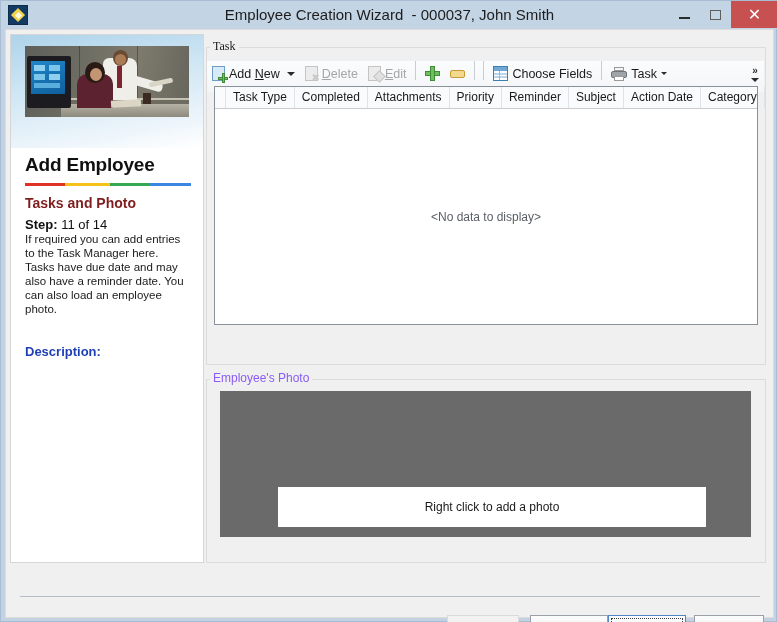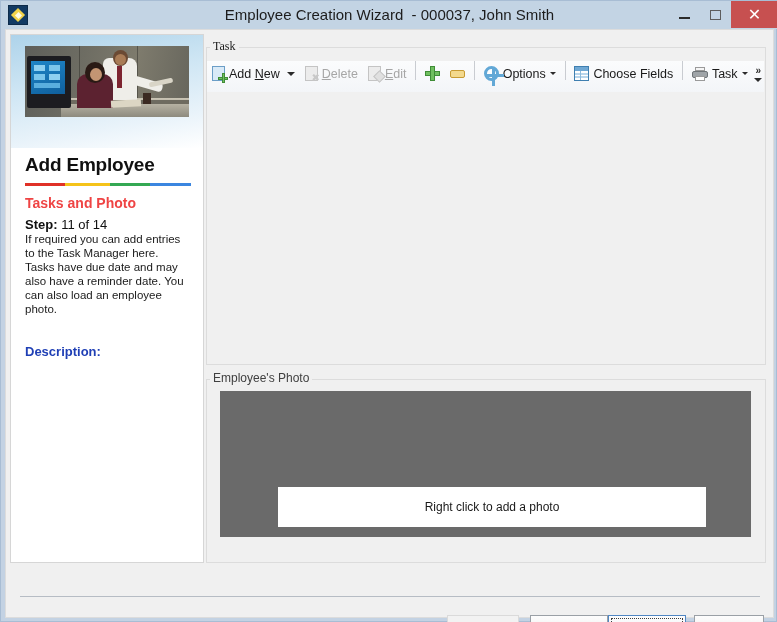--- a/index.html
+++ b/index.html
@@ -227,21 +227,21 @@
     display: flex;
     width: 166px; height: 3px;
     margin: 7px 0 9px 0;
   }
   #color-bar span { height: 3px; }
   #color-bar .c1 { flex: 0 0 40px; }
   #color-bar .c2 { flex: 0 0 45px; }
   #color-bar .c3 { flex: 0 0 40px; }
   #color-bar .c4 { flex: 1 1 auto; }
   #side-subtitle {
-    font-size: 14px; font-weight: bold; color: #ef4444;
+    font-size: 14px; font-weight: bold; color: #7f1d1d;
     margin: 0 0 6px 0;
   }
   #side-step {
     font-size: 13px; color: #101010; margin: 0;
   }
   #side-step b { font-weight: bold; }
   #desc-heading {
     font-size: 13px; font-weight: bold; color: #1f3fb5;
     margin: 28px 0 2px 0;
   }
@@ -454,21 +454,21 @@
   }
 
   
   #photo-group {
     position: absolute; left: 0; top: 338px;
     width: 560px; height: 191px;
   }
   #photo-legend {
     position: absolute; left: 4px; top: -1px;
     background: #f0f0f0; padding: 0 3px;
-    font-size: 12px; color: #404040;
+    font-size: 12px; color: #8b5cf6;
     z-index: 2;
   }
   #photo-frame {
     position: absolute; left: 0; top: 7px;
     width: 560px; height: 184px;
     border: 1px solid #dcdcdc;
     box-sizing: border-box;
   }
   #photo-box {
     position: absolute; left: 14px; top: 19px;
@@ -638,25 +638,20 @@
                 <span class="v"></span>
             </span>
           </div>
 
           <div class="tbitem">
             <span class="ic ic-minus"></span>
           </div>
 
           <span class="tb-sep"></span>
 
-          <div class="tbitem">
-            <span class="ic ic-gear"></span>
-            <span class="tb-label">Options</span>
-            <span class="caret small"></span>
-          </div>
 
           <span class="tb-sep"></span>
 
           <div class="tbitem">
             <span class="ic ic-grid">
               <span class="hdr"></span>
                 <span class="r1"></span>
                 <span class="r2"></span>
                 <span class="vl"></span>
             </span>
@@ -674,20 +669,34 @@
             <span class="tb-label">Task</span>
             <span class="caret small"></span>
           </div>
 
           <div id="tb-overflow">
             <span class="chev">»</span>
             <span class="dn"></span>
           </div>
         </div>
 
+        <div id="grid">
+          <div id="grid-head">
+            <span class="spacer"></span>
+            <span class="gcol">Task Type</span>
+            <span class="gcol">Completed</span>
+            <span class="gcol">Attachments</span>
+            <span class="gcol">Priority</span>
+            <span class="gcol">Reminder</span>
+            <span class="gcol">Subject</span>
+            <span class="gcol">Action Date</span>
+            <span class="gcol">Category</span>
+          </div>
+          <div id="grid-empty">&lt;No data to display&gt;</div>
+        </div>
       </div>
 
       <div id="photo-group">
         <div id="photo-legend">Employee's Photo</div>
         <div id="photo-frame"></div>
         <div id="photo-box" style="background: rgb(106, 106, 106);">
           <div id="photo-hint">Right click to add a photo</div>
         </div>
       </div>
 

